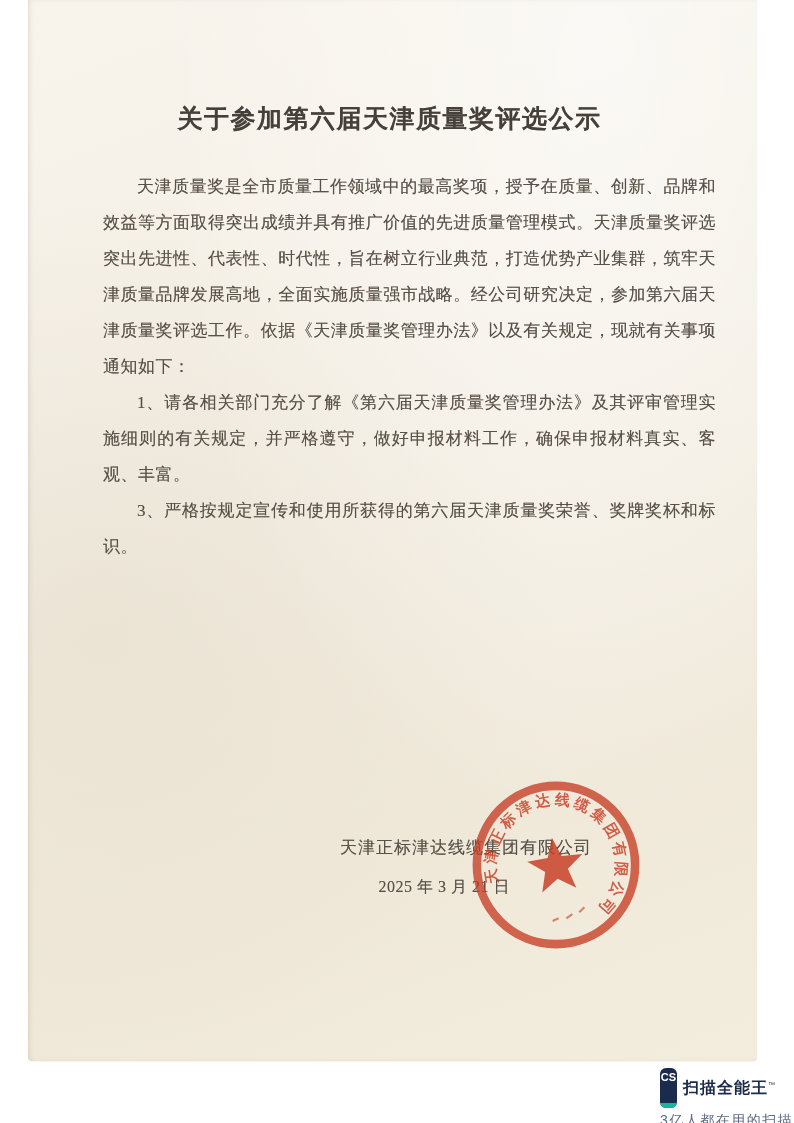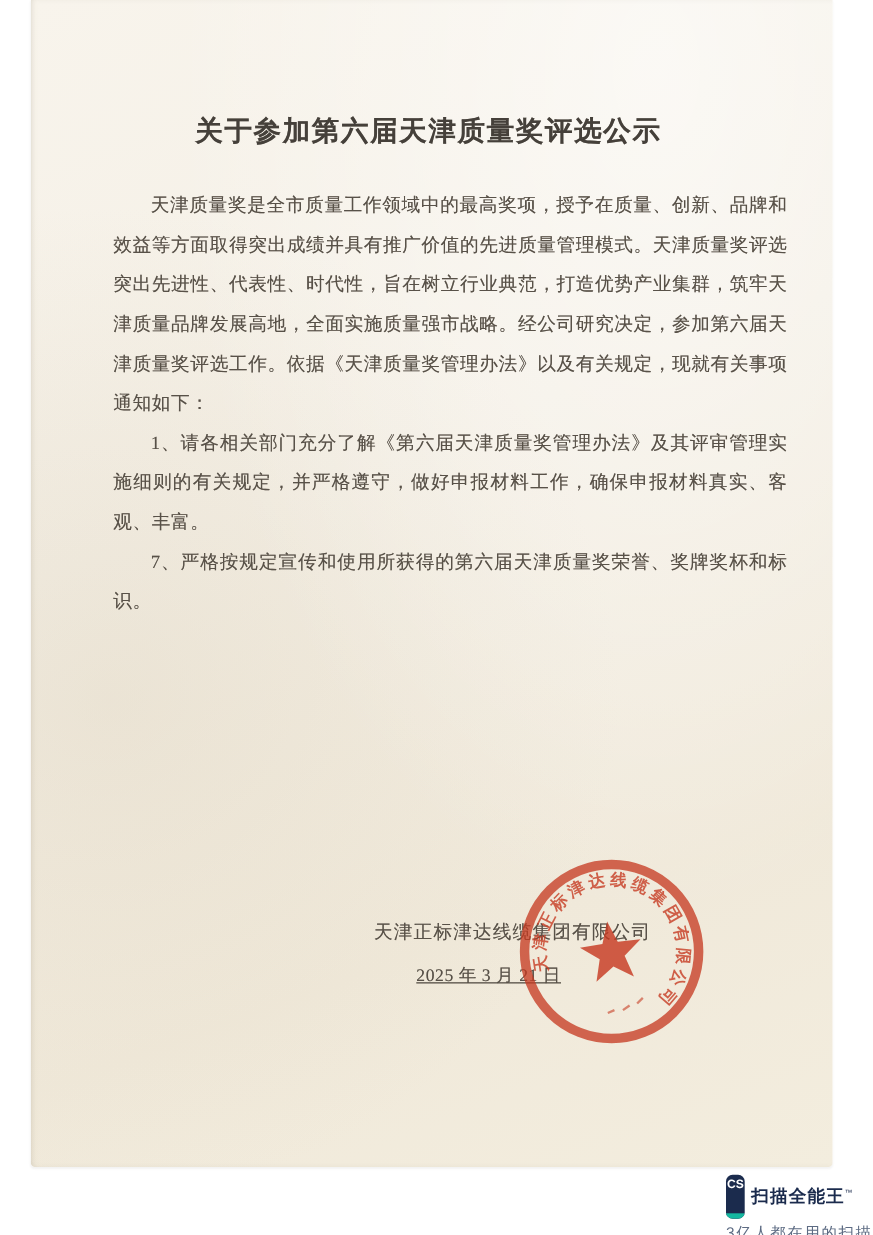--- a/index.html
+++ b/index.html
@@ -28,21 +28,21 @@
     text-indent:2em;letter-spacing:.5px;color:#585148;
     text-shadow:0 0 .4px rgba(88,81,72,.5);
   }
   .para.first{margin-top:34px;}
   .sig-company{
     position:absolute;top:836px;right:165px;font-size:17px;color:#585148;
     letter-spacing:1px;text-shadow:0 0 .4px rgba(88,81,72,.5);
   }
   .sig-date{
     position:absolute;top:877px;right:247px;font-size:16px;color:#585148;
-    letter-spacing:.5px;text-shadow:0 0 .4px rgba(88,81,72,.5);text-decoration:underline;
+    letter-spacing:.5px;text-shadow:0 0 .4px rgba(88,81,72,.5);
   }
   .stamp{position:absolute;left:442px;top:779px;width:172px;height:172px;}
   .seal-text{fill:#c63a21;opacity:.88;font-size:17.5px;font-weight:bold;letter-spacing:4px;
     font-family:"Liberation Serif","DejaVu Serif",serif;}
   
   .watermark{position:absolute;left:660px;top:1068px;width:116px;}
   .wm-row{display:flex;align-items:center;gap:6px;}
   .wm-icon{
     position:relative;width:23px;height:40px;border-radius:6px;background:#1b2b4d;
     color:#ffffff;font-family:"Liberation Sans","DejaVu Sans",sans-serif;
@@ -63,21 +63,21 @@
 <body>
 
 <div class="canvas">
 
   <div class="paper">
 
     <div class="content">
       <h1 class="title">关于参加第六届天津质量奖评选公示</h1>
       <p class="para first">天津质量奖是全市质量工作领域中的最高奖项，授予在质量、创新、品牌和效益等方面取得突出成绩并具有推广价值的先进质量管理模式。天津质量奖评选突出先进性、代表性、时代性，旨在树立行业典范，打造优势产业集群，筑牢天津质量品牌发展高地，全面实施质量强市战略。经公司研究决定，参加第六届天津质量奖评选工作。依据《天津质量奖管理办法》以及有关规定，现就有关事项通知如下：</p>
       <p class="para">1、请各相关部门充分了解《第六届天津质量奖管理办法》及其评审管理实施细则的有关规定，并严格遵守，做好申报材料工作，确保申报材料真实、客观、丰富。</p>
-      <p class="para">7、严格按规定宣传和使用所获得的第六届天津质量奖荣誉、奖牌奖杯和标识。</p>
+      <p class="para">3、严格按规定宣传和使用所获得的第六届天津质量奖荣誉、奖牌奖杯和标识。</p>
     </div>
 
     <div class="sig-company">天津正标津达线缆集团有限公司</div>
     <div class="sig-date">2025 年 3 月 21 日</div>
 
     <svg class="stamp" viewBox="0 0 200 200">
       <g opacity="0.9">
         <circle cx="100" cy="100" r="92" fill="none" stroke="#c63a21" stroke-width="10" opacity="0.85"></circle>
         <path id="sealArc" d="M 41.3 138 A 70 70 0 1 1 158.7 138" fill="none"></path>
         <text class="seal-text" transform="rotate(14 100 100)">

